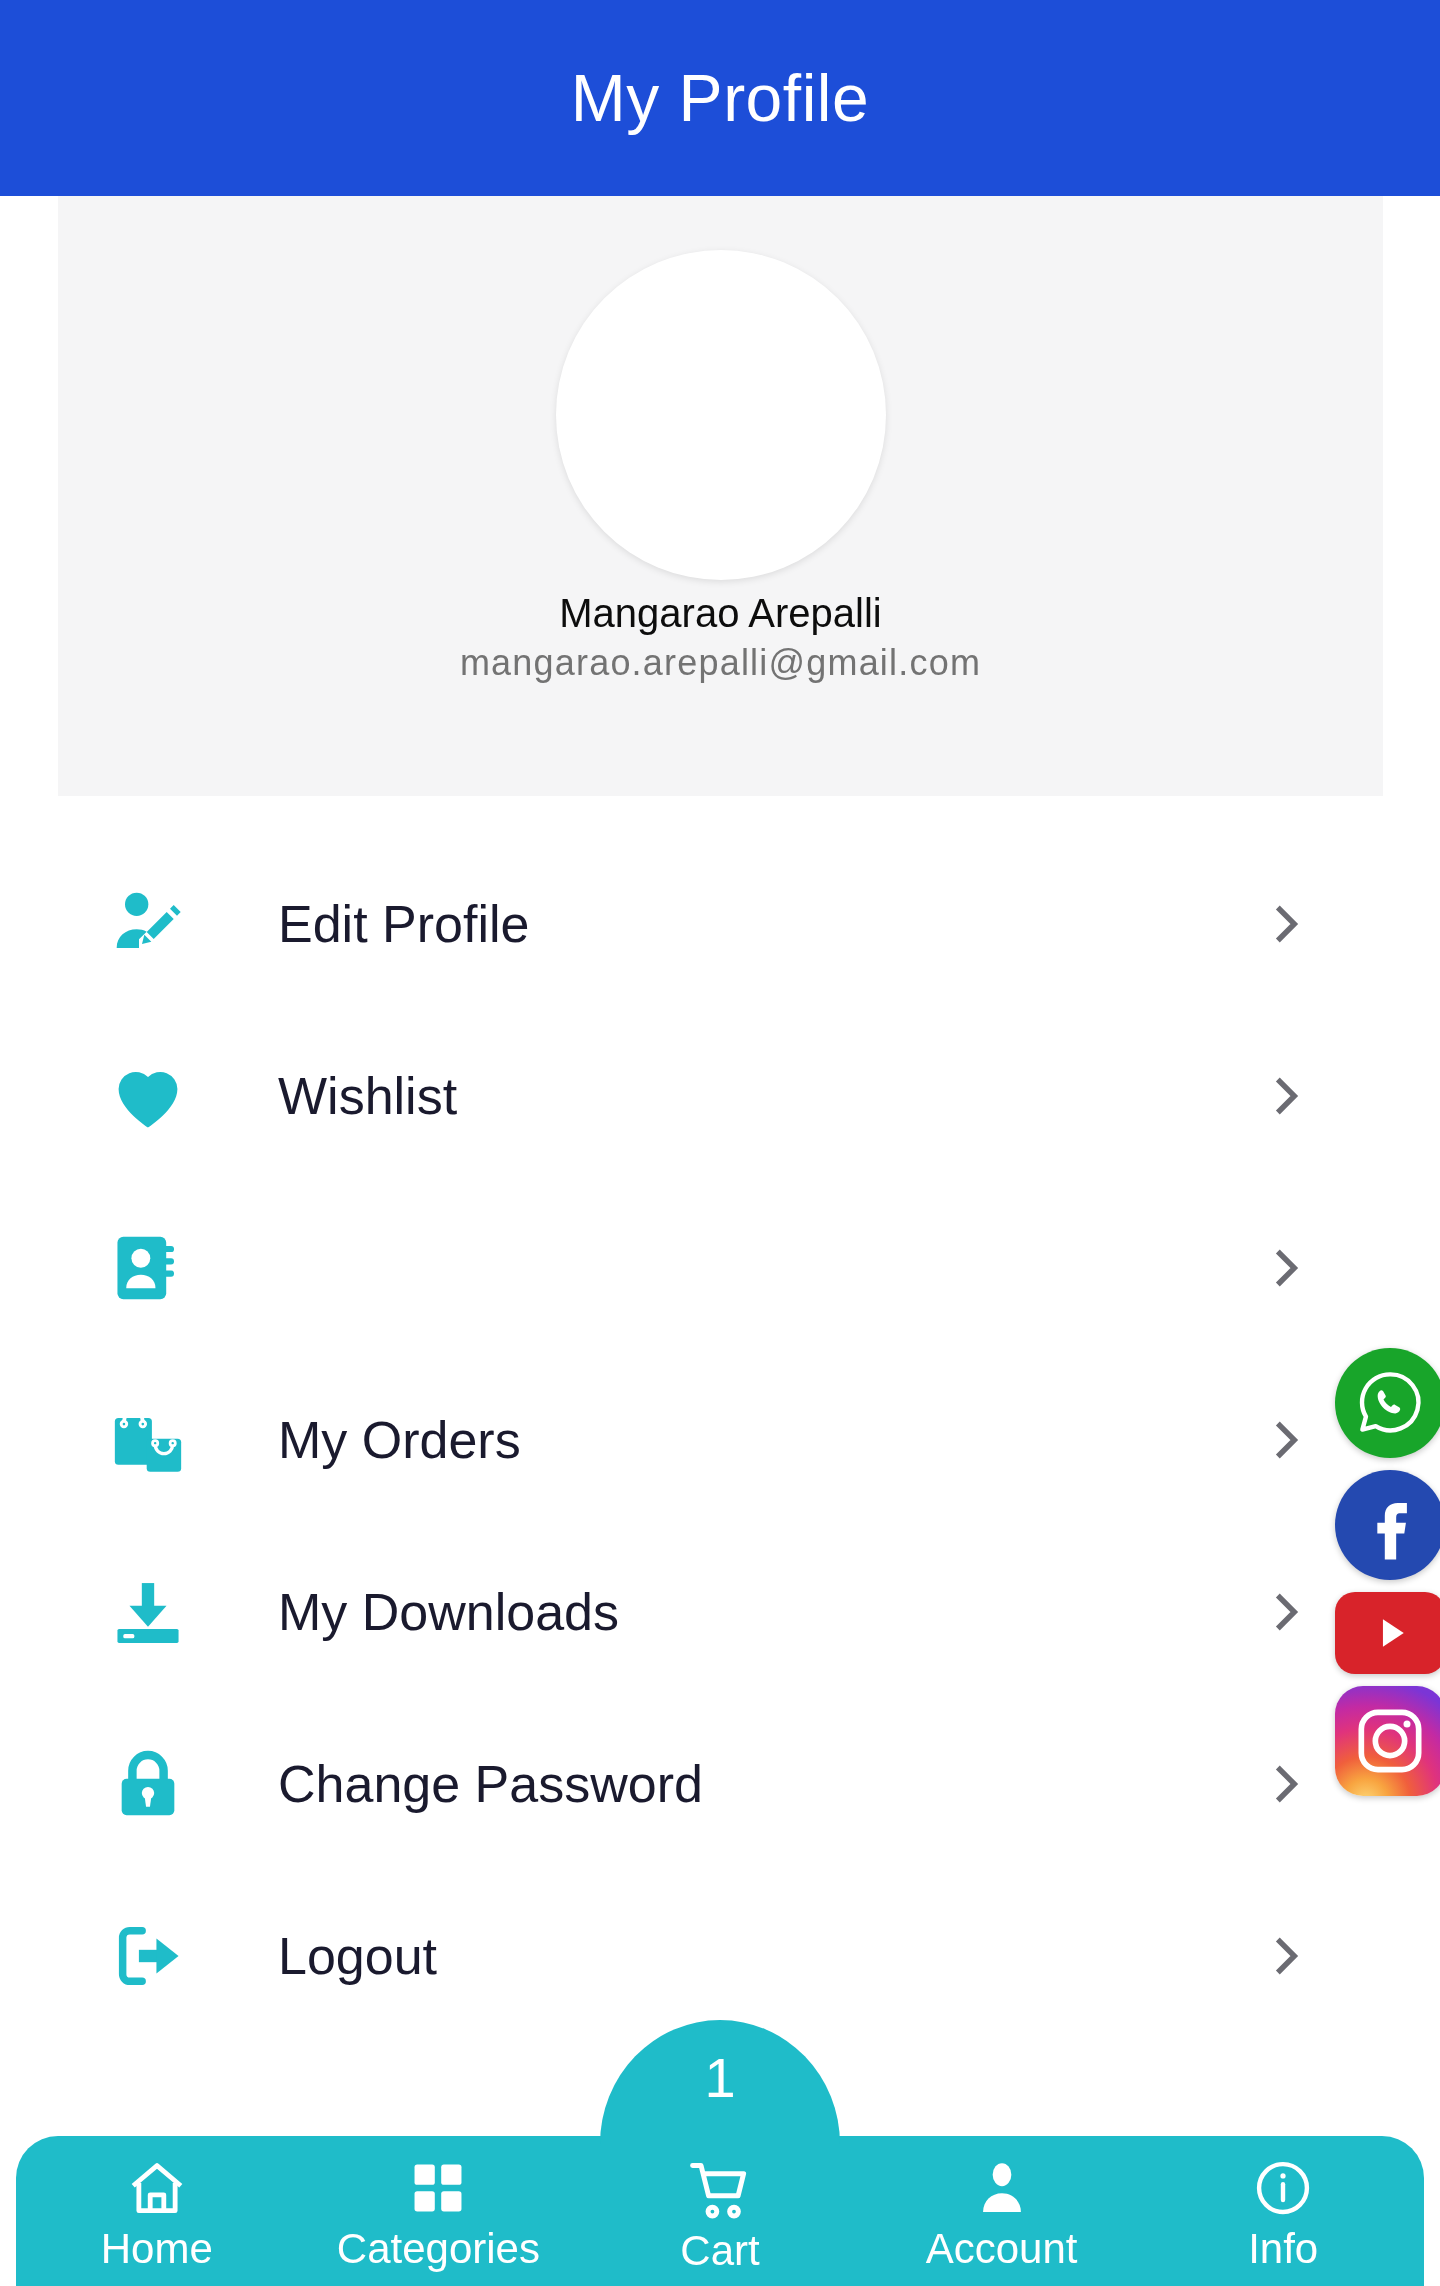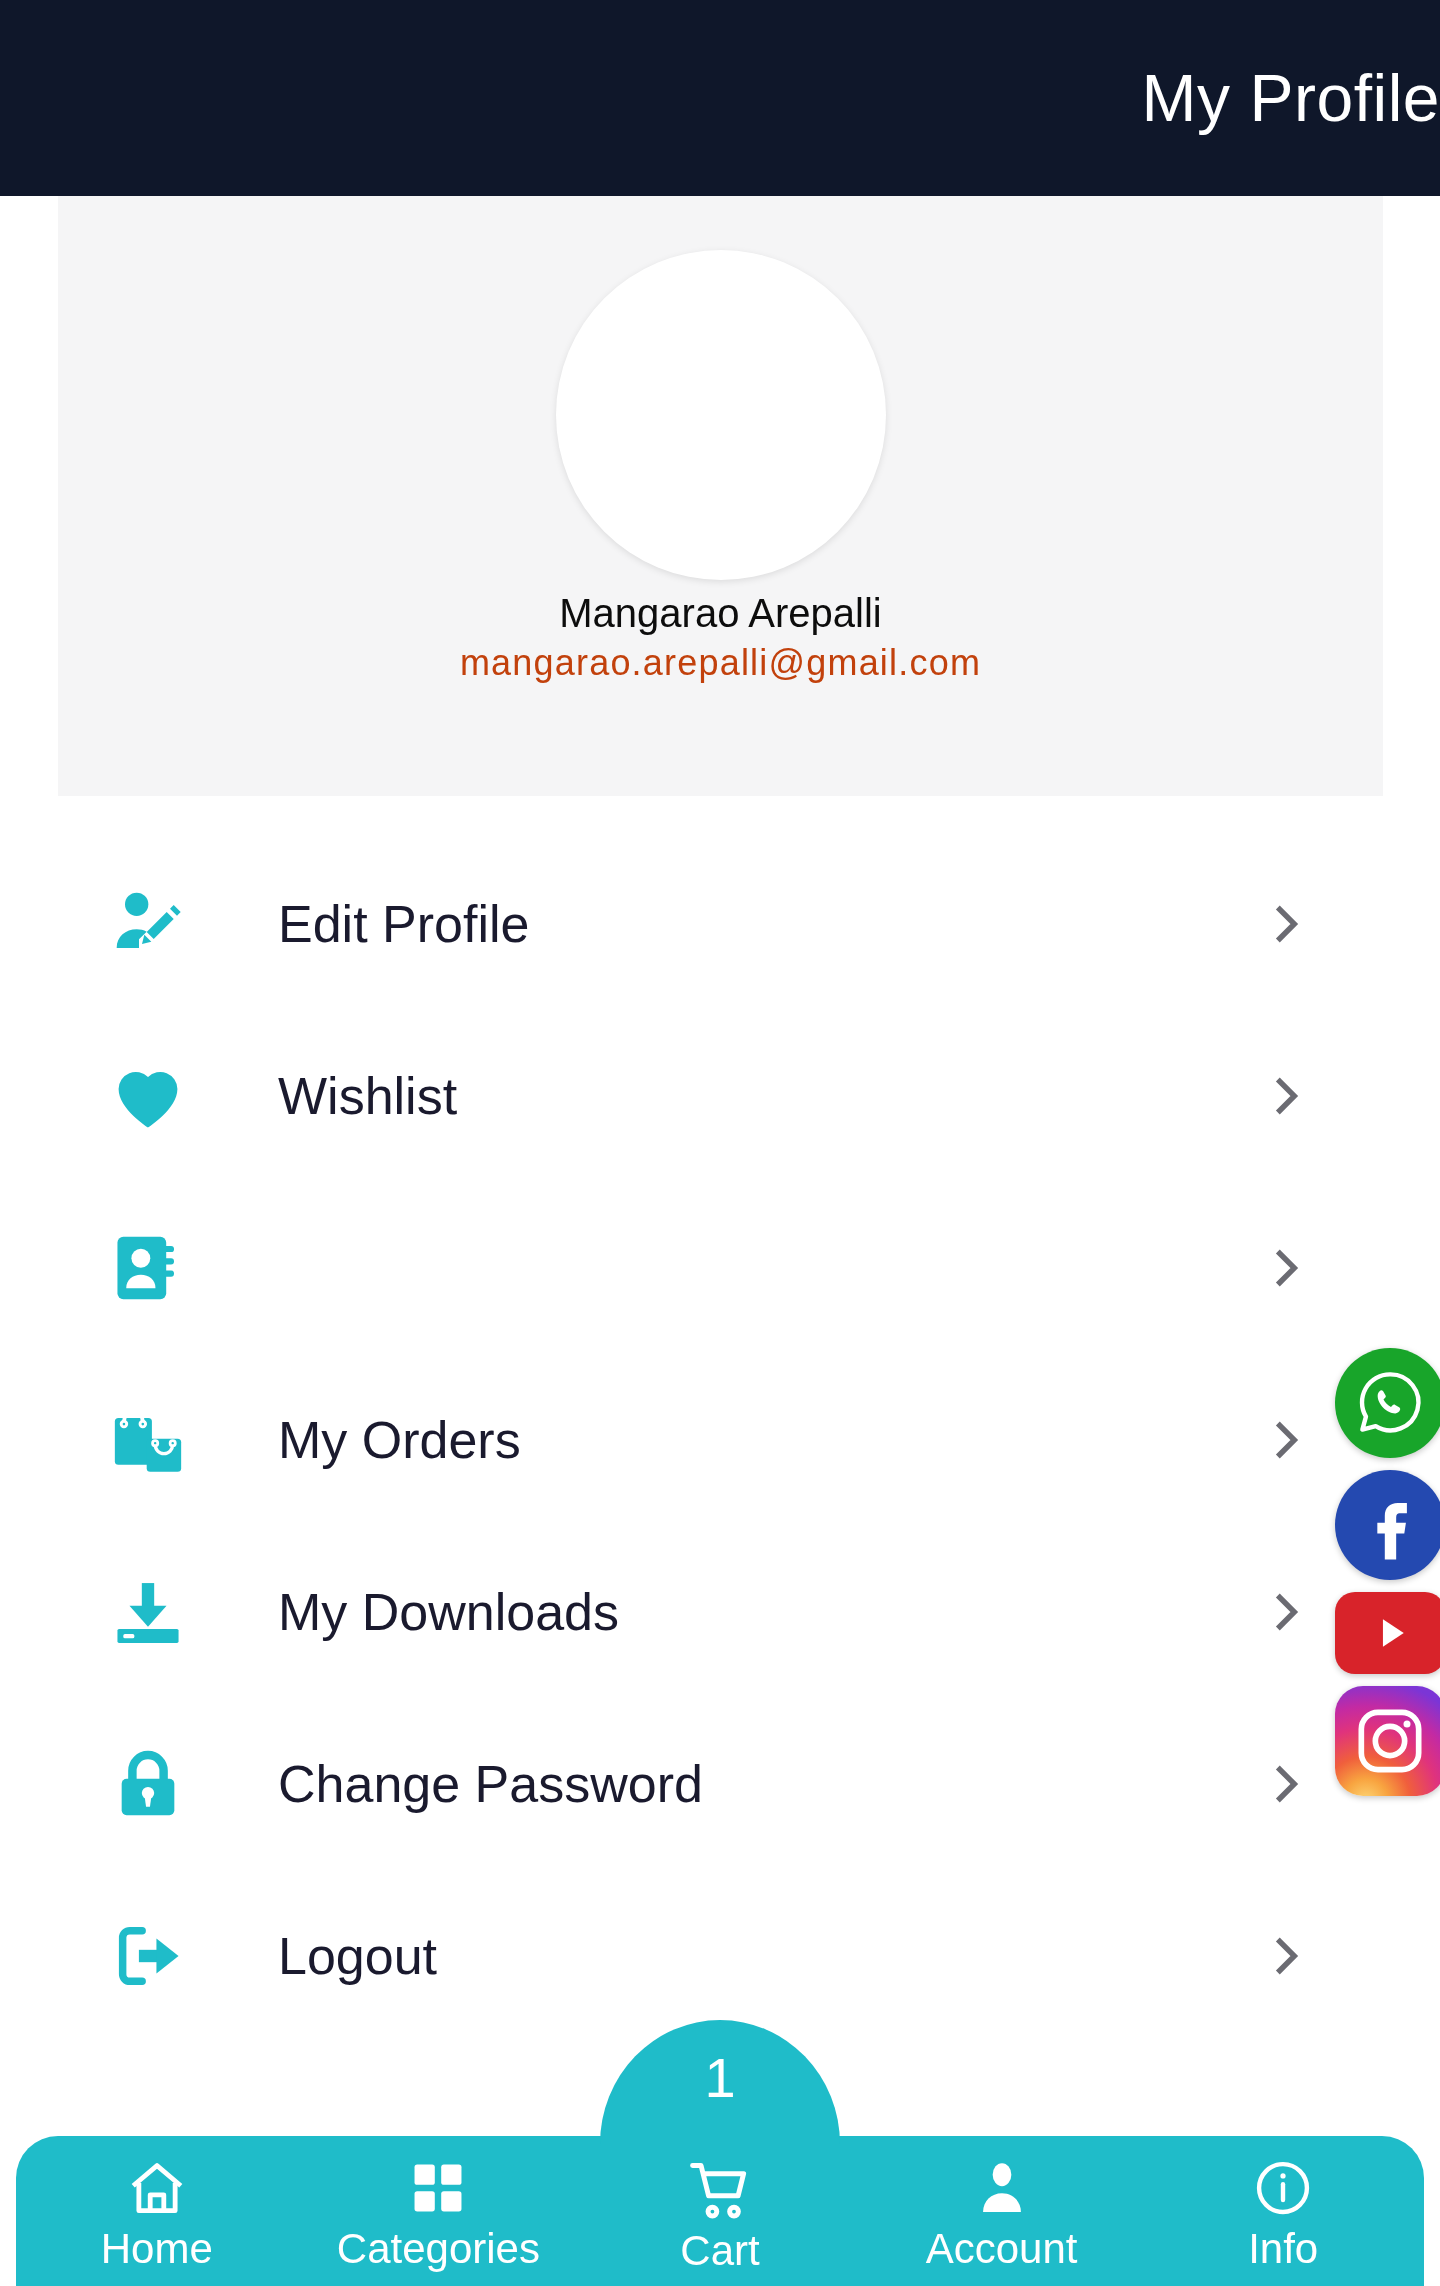--- a/index.html
+++ b/index.html
@@ -19,24 +19,24 @@
     background: #ffffff;
     overflow: hidden;
   }
 
   
   .header {
     position: absolute;
     left: 0; top: 0;
     width: 1440px;
     height: 196px;
-    background: #0f172a;
-    display: flex;
-    align-items: center;
-    justify-content: flex-end;
+    background: #1d4ed8;
+    display: flex;
+    align-items: center;
+    justify-content: center;
   }
   .header-title {
     color: #ffffff;
     font-size: 66px;
     font-weight: 400;
     letter-spacing: 0.5px;
     line-height: 1;
   }
 
   
@@ -61,21 +61,21 @@
   .profile-name {
     margin-top: 10px;
     font-size: 40px;
     color: #0d0d0d;
     font-weight: 400;
     line-height: 1.15;
   }
   .profile-email {
     margin-top: 6px;
     font-size: 36px;
-    color: #c2410c;
+    color: #737373;
     letter-spacing: 1.2px;
     line-height: 1.15;
   }
 
   
   .menu {
     position: absolute;
     left: 0;
     top: 838px;
     width: 1440px;

